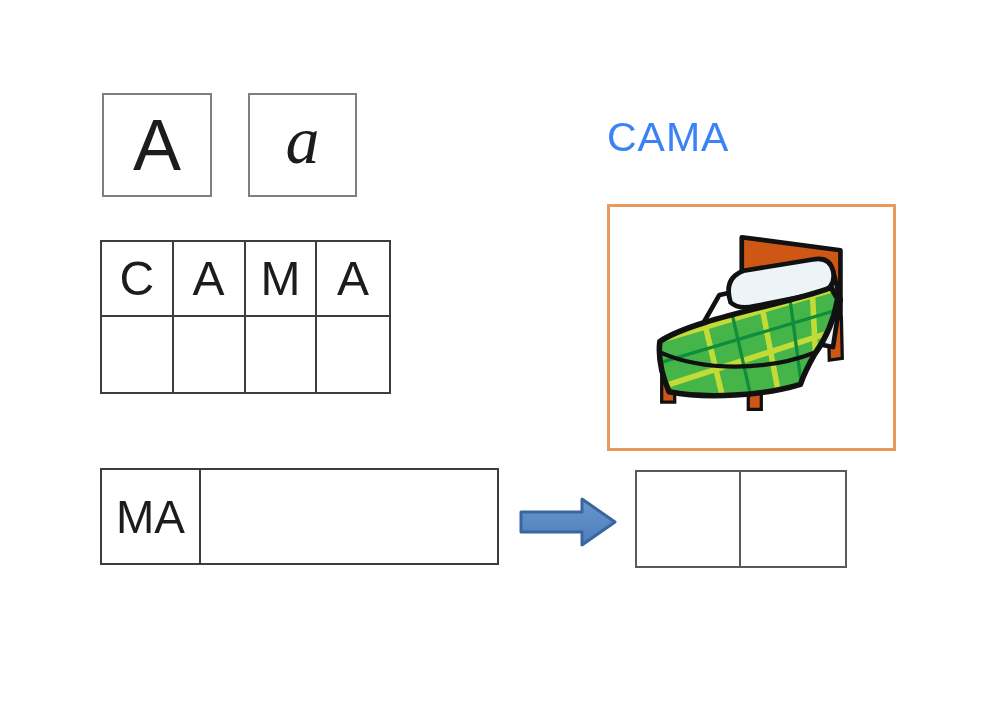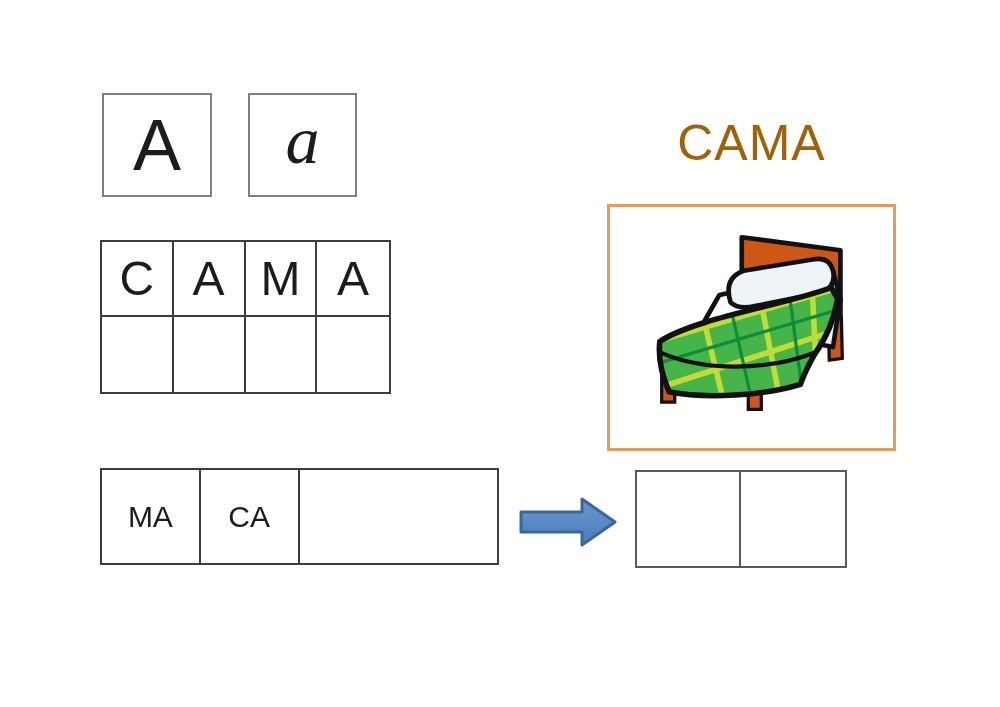--- a/index.html
+++ b/index.html
@@ -18,32 +18,32 @@
   .word-grid { left:100px; top:240px; width:291px; height:154px;
                display:grid; grid-template-columns:repeat(4,1fr);
                grid-template-rows:75px 1fr;
                border:2px solid #3d3d3d; background:#fff; }
   .word-grid .cell { display:flex; align-items:center; justify-content:center;
                      font-size:48px; color:#1c1c1c; }
   .word-grid .cell.cb { border-bottom:2px solid #3d3d3d; }
   .word-grid .cell.cr { border-right:2px solid #3d3d3d; }
 
   
-  .pic-title { left:607px; top:114px; width:289px; text-align:center;
-               font-size:50px; color:#a16207; letter-spacing:1px; }
+  .pic-title { left:607px; top:114px; width:289px; 
+               font-size:41px; color:#3b82f6; letter-spacing:1px; }
   .pic-box { left:607px; top:204px; width:289px; height:247px;
              border:3px solid #e8995b; background:#fff;
              display:flex; align-items:center; justify-content:center; }
 
   
   .syll-row { left:100px; top:468px; width:399px; height:97px;
               display:grid; grid-template-columns:repeat(4,1fr);
               border:2px solid #3d3d3d; background:#fff; }
   .syll-row .cell { display:flex; align-items:center; justify-content:center;
-                    font-size:30px; color:#1c1c1c; }
+                    font-size:46px; color:#1c1c1c; }
   .syll-row .cell.cr { border-right:2px solid #3d3d3d; }
 
   
   .arrow-wrap { left:518px; top:495px; width:101px; height:54px; }
 
   
   .answer-row { left:635px; top:470px; width:212px; height:98px;
                 display:grid; grid-template-columns:repeat(2,1fr);
                 border:2px solid #595959; background:#fff; }
   .answer-row .cell.cr { border-right:2px solid #595959; }
@@ -111,21 +111,20 @@
         </g>
       </g>
       <path d="M46,138 C70,122 120,110 160,100 C192,92 220,84 230,80 L237,92 C233,116 222,138 212,152 C203,168 199,178 197,184 C158,196 96,200 56,192 C48,174 44,156 46,138 Z" fill="none" stroke="#111111" stroke-width="6" stroke-linejoin="round"></path>
 
       <path d="M47,150 C92,170 160,170 212,150" fill="none" stroke="#111111" stroke-width="4.5"></path>
     </svg>
   </div>
 
   <div class="abs syll-row">
     <div class="cell cr">MA</div>
-    <div class="cell cr">CA</div>
   </div>
 
   <div class="abs arrow-wrap">
     <svg width="101" height="54" viewBox="0 0 101 54">
       <defs>
         <linearGradient id="arrg" x1="0" y1="0" x2="0" y2="1">
           <stop offset="0" stop-color="#6C95CC"></stop>
           <stop offset="1" stop-color="#4A7EBB"></stop>
         </linearGradient>
       </defs>

